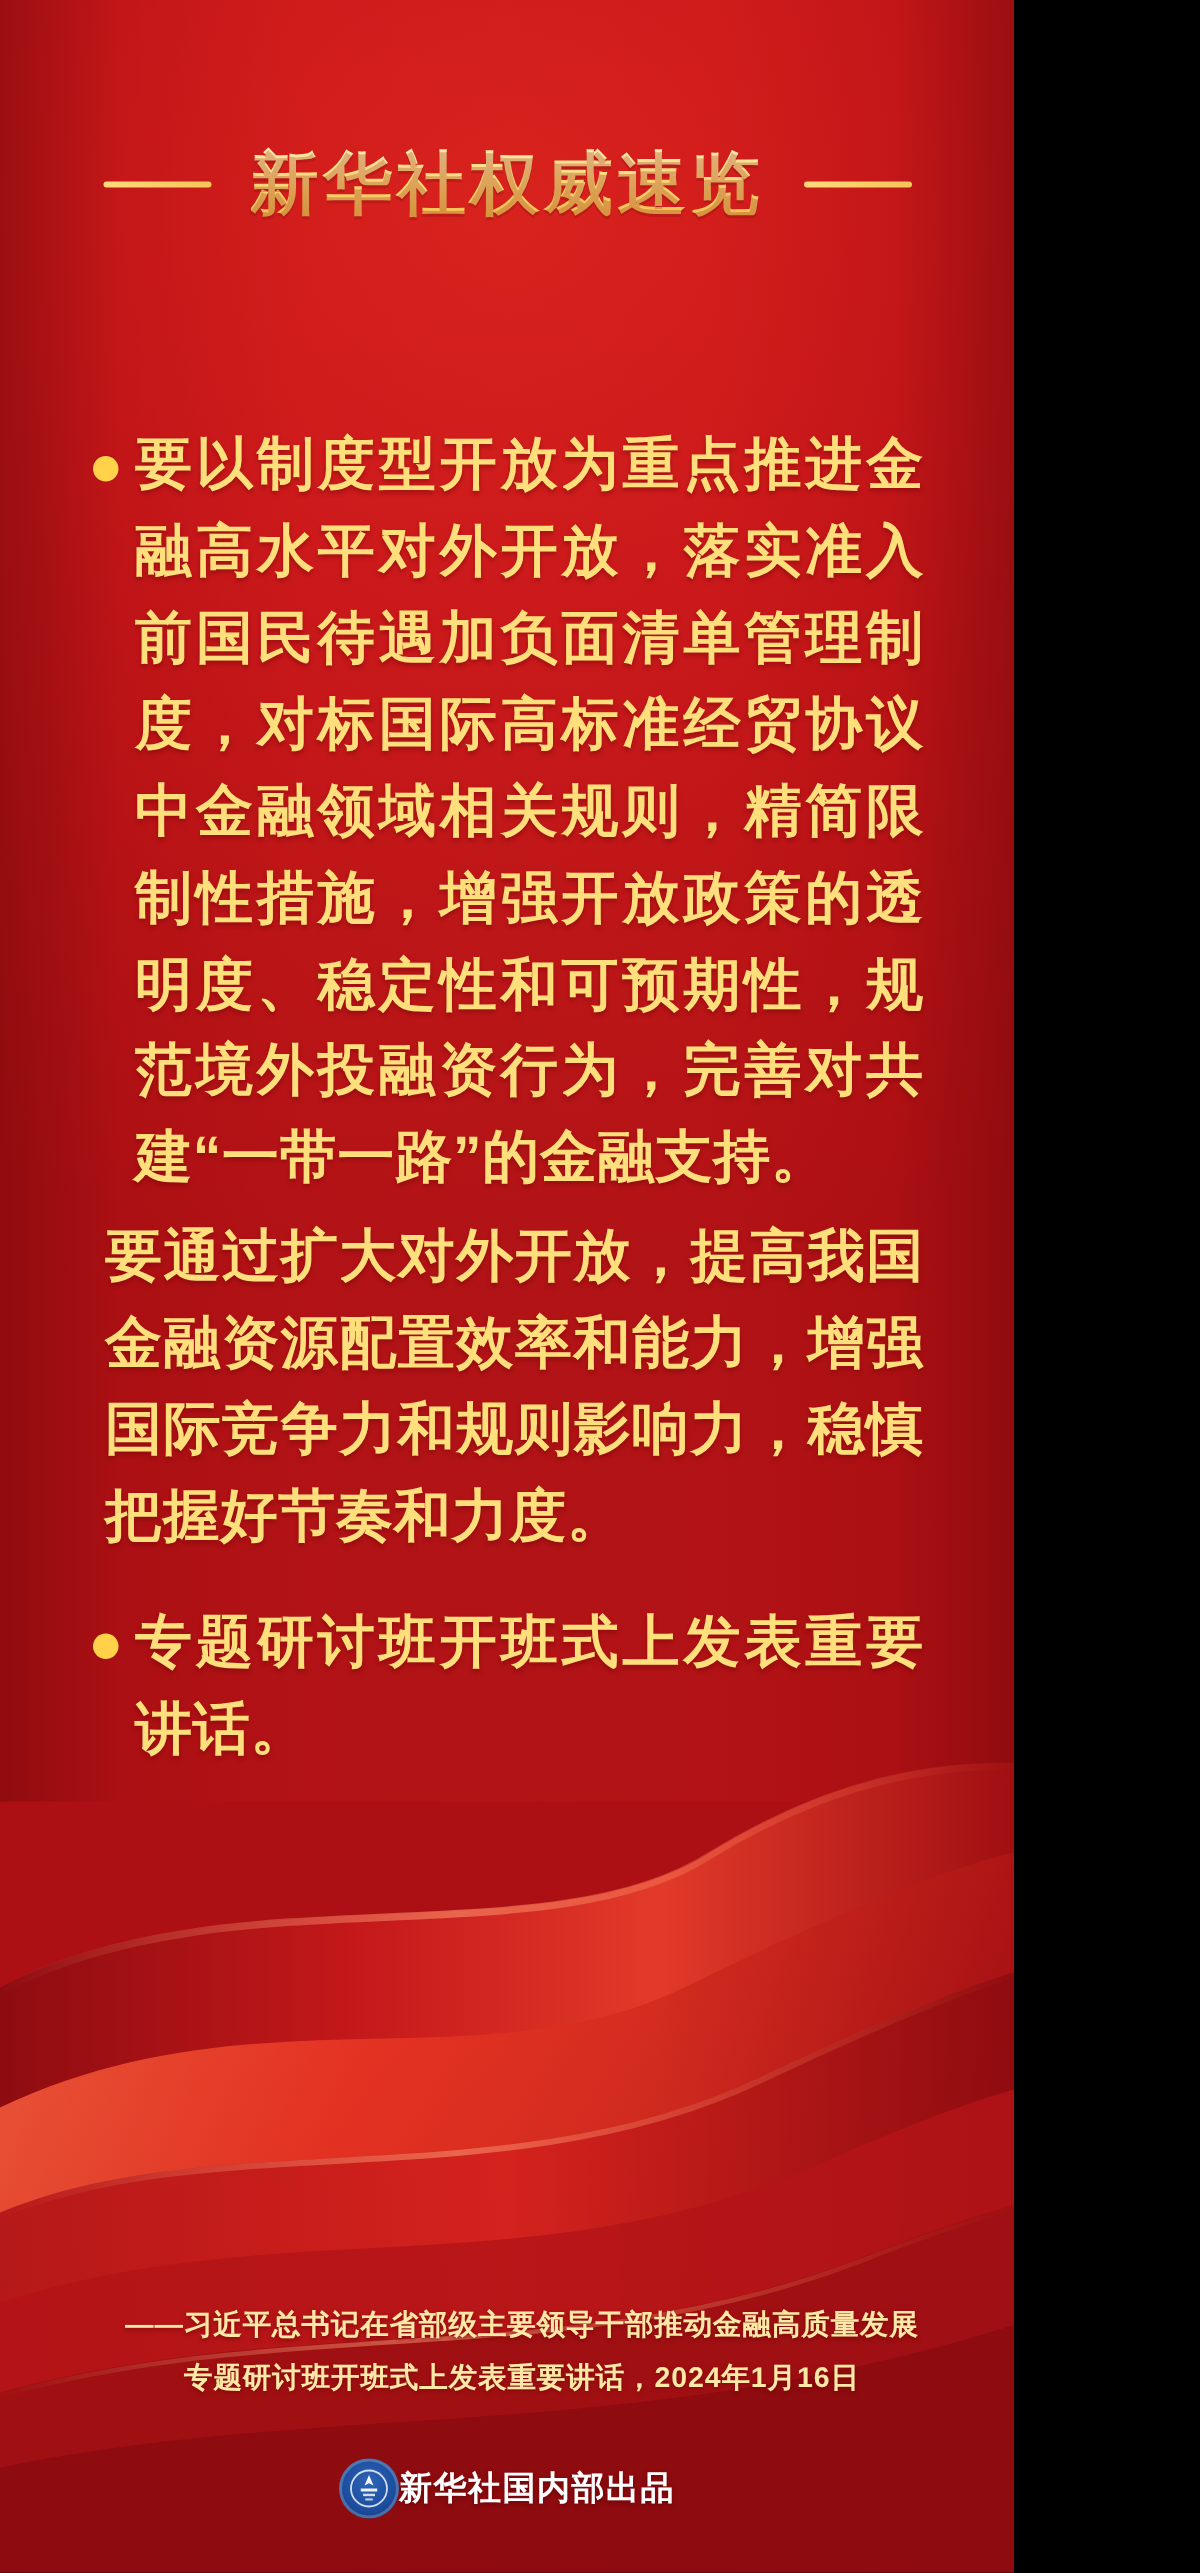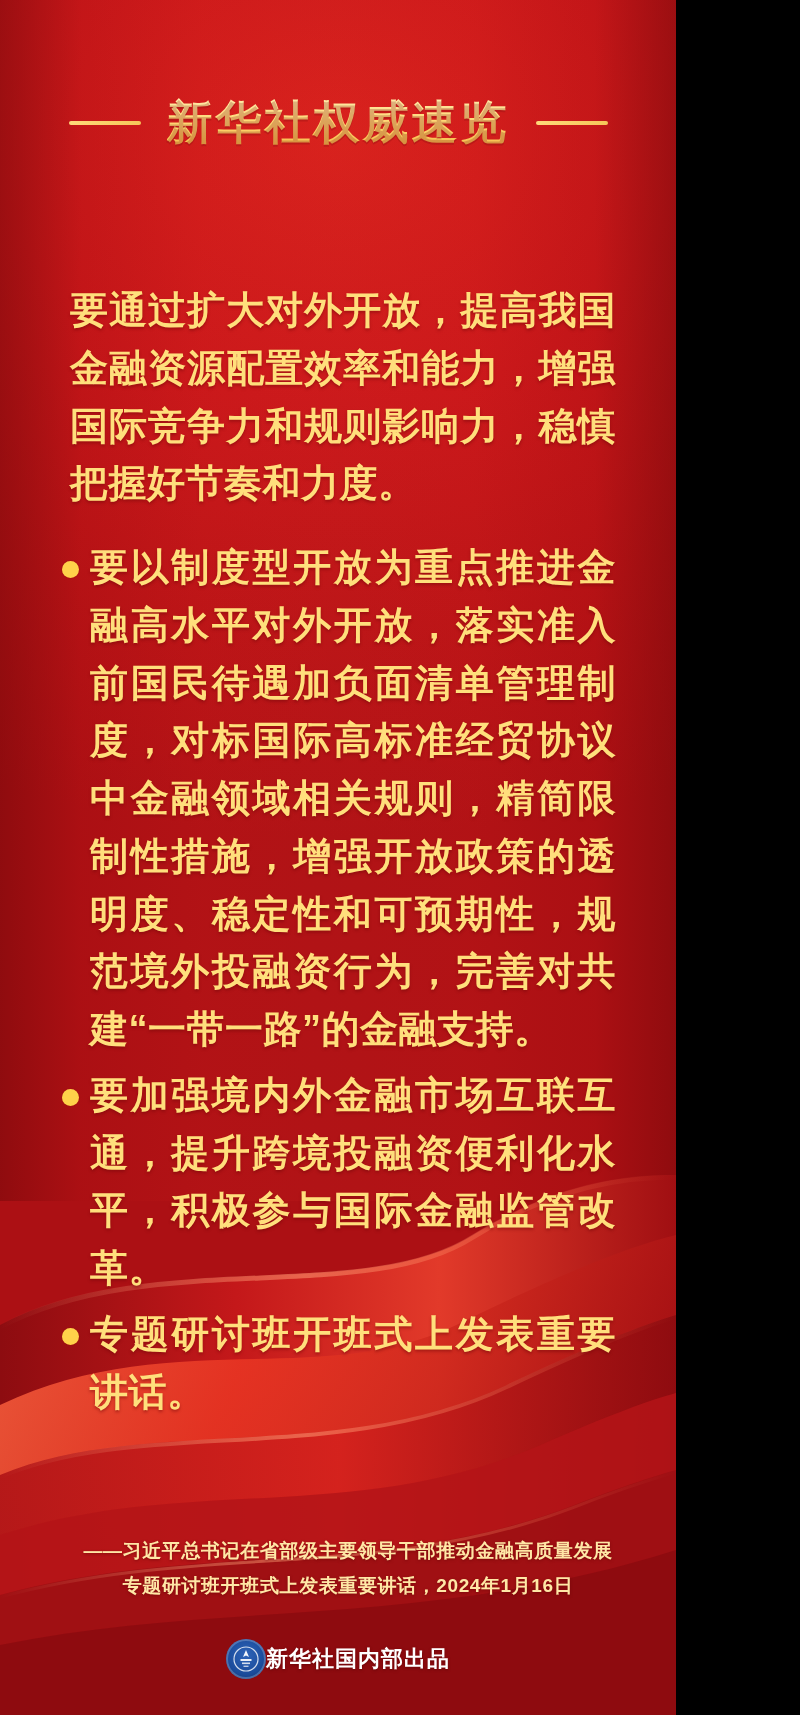--- a/index.html
+++ b/index.html
@@ -169,33 +169,29 @@
 <div class="poster">
 
   <div class="header">
     <span class="rule"></span>
     <span class="title">新华社权威速览</span>
     <span class="rule"></span>
   </div>
 
   <div class="content">
 
-    <p class="para lead">
-      <span>要通过扩大对外开放，提高我国金融资源配置效率和能力，增强国际竞争力和规则影响力，稳慎把握好节奏和力度。</span>
-    </p>
-
     <p class="para bullet">
       <span class="dot"></span>
       <span>要以制度型开放为重点推进金融高水平对外开放，落实准入前国民待遇加负面清单管理制度，对标国际高标准经贸协议中金融领域相关规则，精简限制性措施，增强开放政策的透明度、稳定性和可预期性，规范境外投融资行为，完善对共建“一带一路”的金融支持。</span>
     </p>
 
-    <p class="para bullet">
-      <span class="dot"></span>
-      <span>要加强境内外金融市场互联互通，提升跨境投融资便利化水平，积极参与国际金融监管改革。</span>
+    <p class="para lead">
+      <span>要通过扩大对外开放，提高我国金融资源配置效率和能力，增强国际竞争力和规则影响力，稳慎把握好节奏和力度。</span>
     </p>
+
 
     <p class="para bullet">
       <span class="dot"></span>
       <span>专题研讨班开班式上发表重要讲话。</span>
     </p>
 
   </div>
 
   <div class="ribbon">
     <svg viewBox="0 0 800 540" preserveAspectRatio="none" aria-hidden="true">

